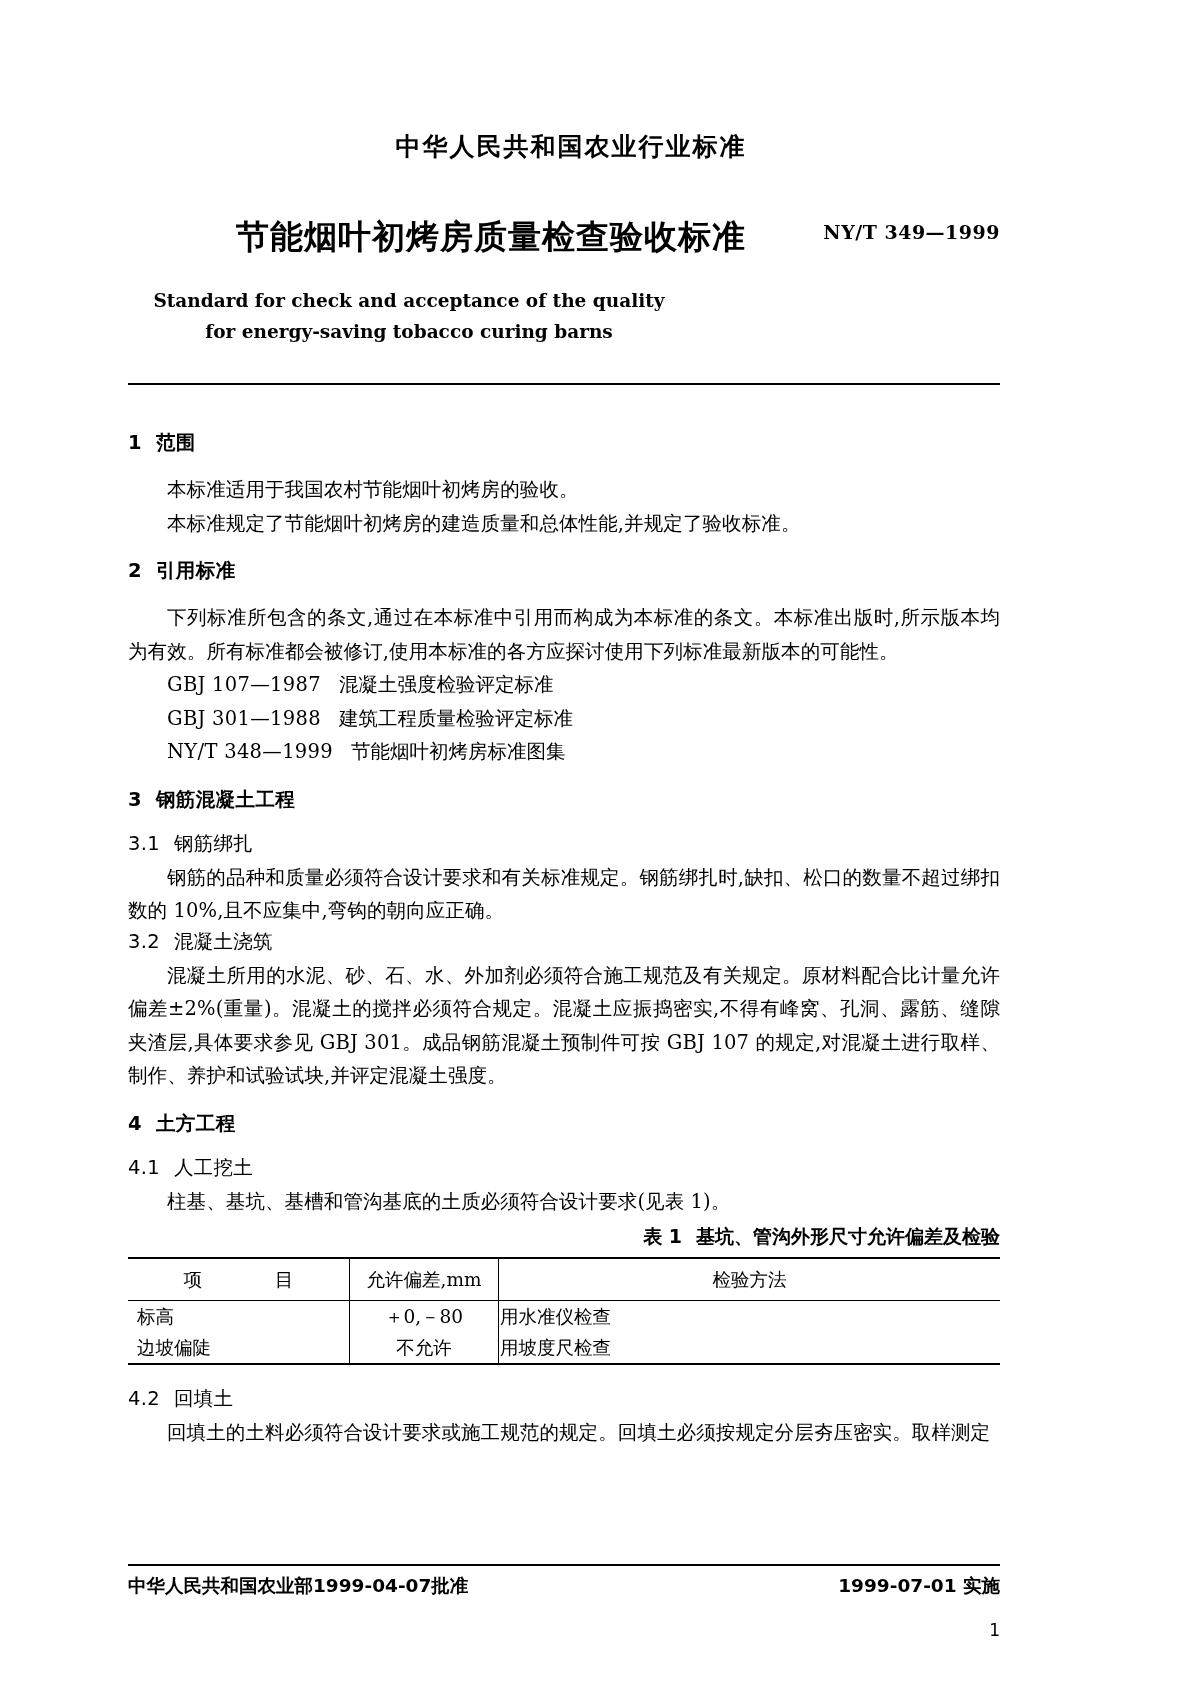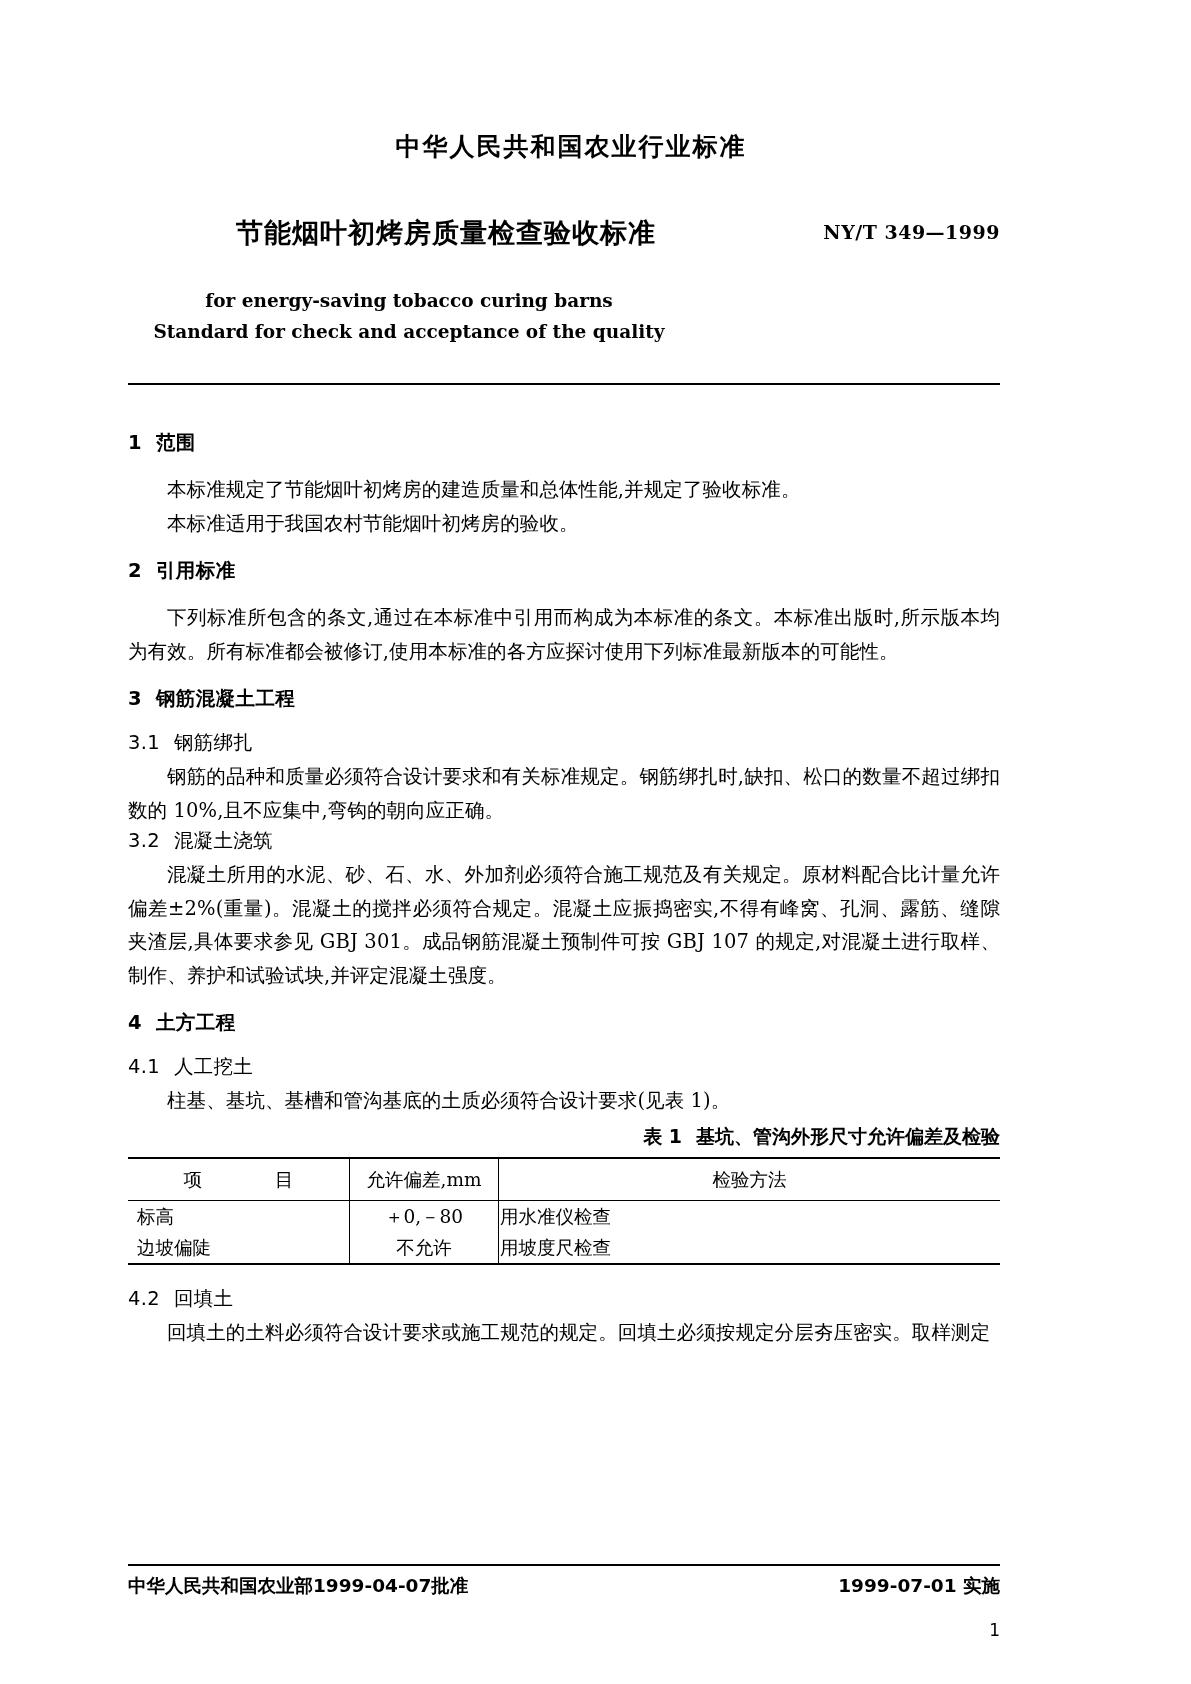--- a/index.html
+++ b/index.html
@@ -39,21 +39,21 @@
     padding-left: 14px;
   }
   .title-row {
     margin-top: 52px;
     position: relative;
     height: 40px;
   }
   .doc-title {
     font-family: "DejaVu Sans", "Liberation Sans", sans-serif;
     font-weight: bold;
-    font-size: 27px;
+    font-size: 33px;
     letter-spacing: 1px;
     position: absolute;
     left: 108px;
     top: 0;
     white-space: nowrap;
   }
   .doc-number {
     position: absolute;
     right: 0;
     top: 6px;
@@ -205,41 +205,46 @@
   <div class="content">
 
     <div class="std-org">中华人民共和国农业行业标准</div>
 
     <div class="title-row">
       <div class="doc-title">节能烟叶初烤房质量检查验收标准</div>
       <div class="doc-number">NY/T 349—1999</div>
     </div>
 
     <div class="en-title">
+      <div>Standard for check and acceptance of the quality</div>
       <div>for energy-saving tobacco curing barns</div>
-      <div>Standard for check and acceptance of the quality</div>
     </div>
 
     <div class="rule"></div>
 
     <div class="body">
 
       <h2 class="sec">
         <span class="num">1</span><span>范围</span>
       </h2>
       <div class="gap-sm"></div>
+      <p class="para indent">本标准适用于我国农村节能烟叶初烤房的验收。</p>
       <p class="para indent">本标准规定了节能烟叶初烤房的建造质量和总体性能,并规定了验收标准。</p>
-      <p class="para indent">本标准适用于我国农村节能烟叶初烤房的验收。</p>
 
       <div class="gap-md"></div>
       <h2 class="sec">
         <span class="num">2</span><span>引用标准</span>
       </h2>
       <div class="gap-sm"></div>
       <p class="para indent">下列标准所包含的条文,通过在本标准中引用而构成为本标准的条文。本标准出版时,所示版本均为有效。所有标准都会被修订,使用本标准的各方应探讨使用下列标准最新版本的可能性。</p>
+      <ul class="reflist">
+        <li><span class="code">GBJ 107—1987</span><span class="gapcol"></span><span>混凝土强度检验评定标准</span></li>
+        <li><span class="code">GBJ 301—1988</span><span class="gapcol"></span><span>建筑工程质量检验评定标准</span></li>
+        <li><span class="code">NY/T 348—1999</span><span class="gapcol"></span><span>节能烟叶初烤房标准图集</span></li>
+      </ul>
 
       <div class="gap-md"></div>
       <h2 class="sec">
         <span class="num">3</span><span>钢筋混凝土工程</span>
       </h2>
       <div class="gap-sm"></div>
       <h3 class="subsec">
         <span class="num">3.1</span><span>钢筋绑扎</span>
       </h3>
       <p class="para indent">钢筋的品种和质量必须符合设计要求和有关标准规定。钢筋绑扎时,缺扣、松口的数量不超过绑扣数的 10%,且不应集中,弯钩的朝向应正确。</p>

